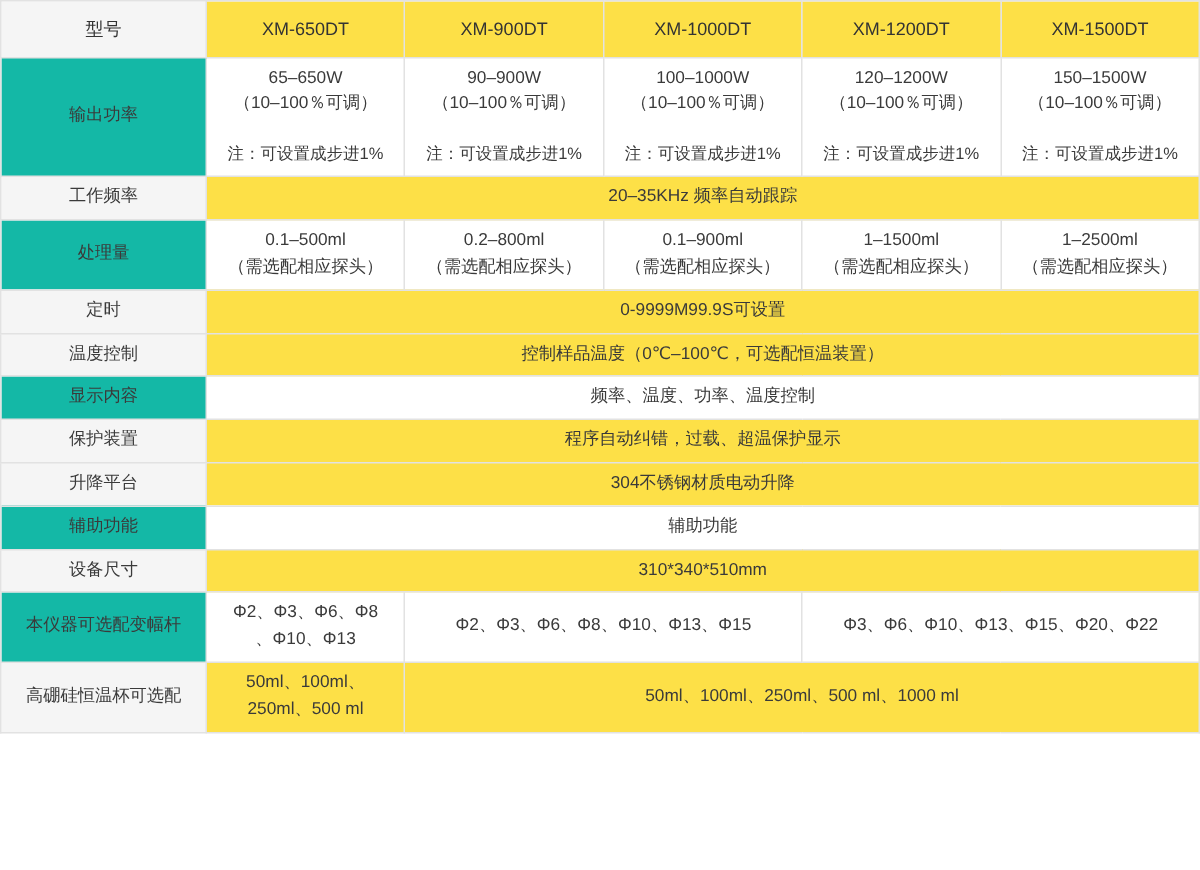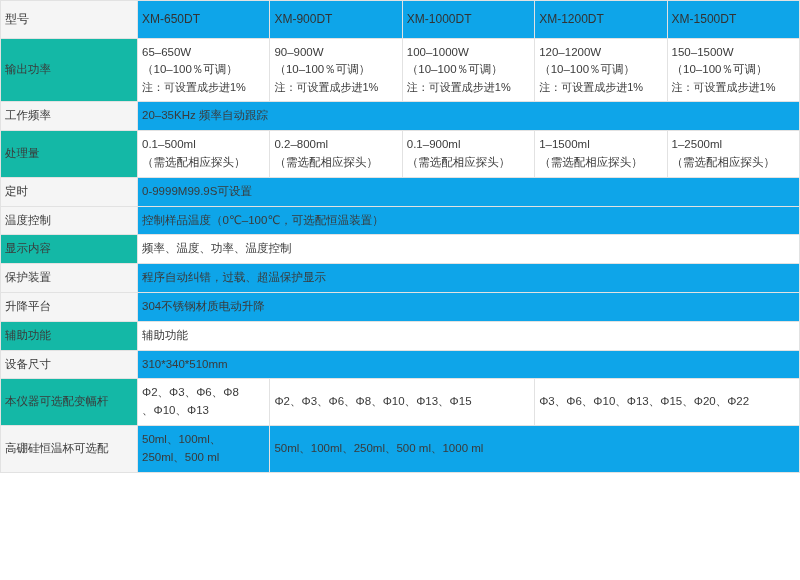--- a/index.html
+++ b/index.html
@@ -14,30 +14,30 @@
     color: #333333;
     overflow: hidden;
   }
   #spec-table {
     border-collapse: collapse;
     width: 800px;
     table-layout: fixed;
   }
   #spec-table td {
     border: 1px solid #e2e2e2;
-    text-align: left;
+    text-align: center;
     vertical-align: middle;
     font-size: 11.5px;
     line-height: 1.55;
     padding: 5px 4px;
     color: #3a3a3a;
     word-break: break-all;
   }
   #spec-table tr.shade td {
-    background: #0ea5e9;
+    background: #fde047;
   }
   #spec-table td.label {
     background: #f5f5f5;
     width: 128px;
     font-size: 11.5px;
     color: #3a3a3a;
   }
   #spec-table tr.shade td.label {
     background: #f5f5f5;
   }
@@ -51,20 +51,21 @@
     background: #f5f5f5;
     font-size: 12px;
     color: #333333;
     padding: 9px 4px;
   }
   .cell-lines span {
     display: block;
   }
   .cell-lines span.nowrap {
     white-space: nowrap;
+    margin-top: 16px;
   }
   .small-note {
     font-size: 11px;
   }
 </style>
 </head>
 <body>
 
 <table id="spec-table">
   <tbody>

